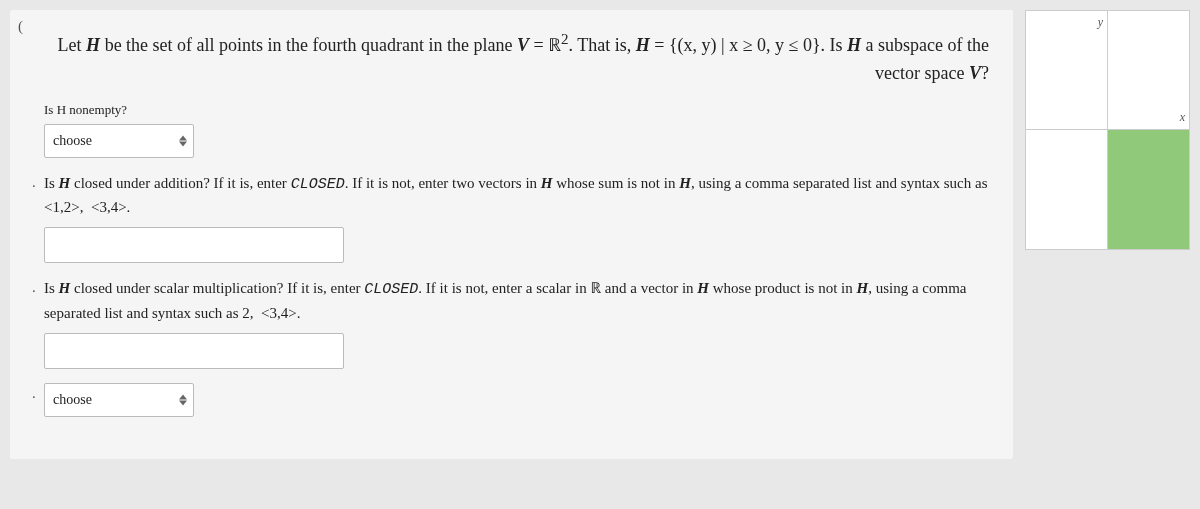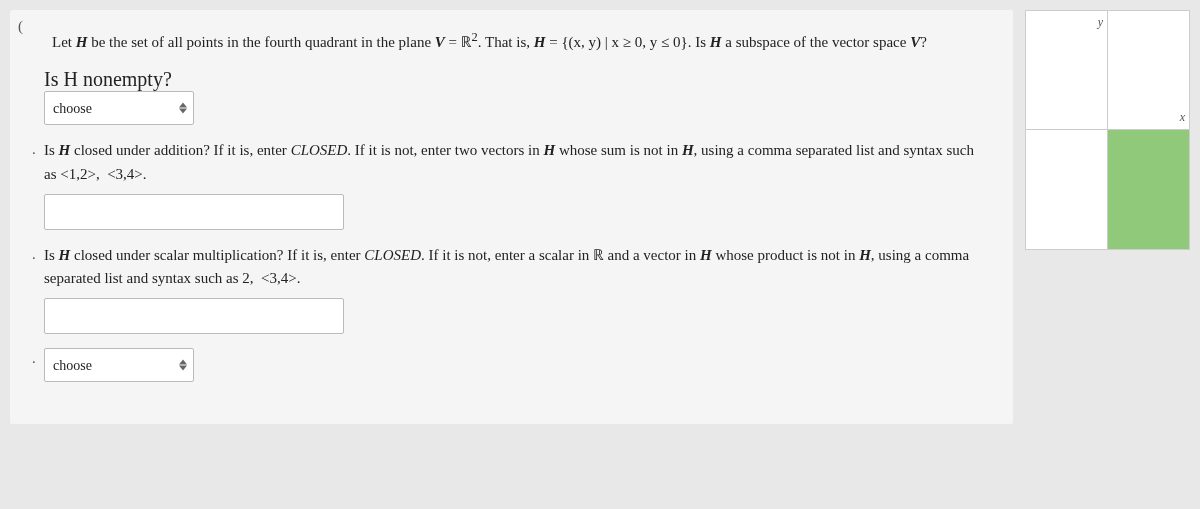--- a/index.html
+++ b/index.html
@@ -29,24 +29,25 @@
       position: relative;
     }
     .paren-left {
       position: absolute;
       top: 8px;
       left: 8px;
       font-size: 15px;
       color: #555;
     }
     .problem-intro {
-      font-size: 15px;
+      font-size: 18px;
       line-height: 1.55;
       margin-bottom: 18px;
       margin-left: 18px;
+      text-align: right;
     }
     .problem-intro .math-italic {
       font-style: italic;
       font-weight: bold;
     }
     .sub-question {
       margin-bottom: 18px;
       margin-left: 10px;
       position: relative;
     }
@@ -61,20 +62,21 @@
       font-size: 15px;
       line-height: 1.55;
       margin-bottom: 8px;
     }
     .sub-question-text .math-italic {
       font-style: italic;
       font-weight: bold;
     }
     .sub-question-text em {
       font-style: italic;
+      font-family: Liberation Mono, monospace;
     }
     .input-field {
       display: block;
       width: 220px;
       height: 36px;
       border: 1px solid #bbb;
       background: #fff;
       border-radius: 2px;
       padding: 4px 8px;
       font-size: 14px;
@@ -125,21 +127,22 @@
       border-left: 4px solid transparent;
       border-right: 4px solid transparent;
     }
     .arrow-up {
       border-bottom: 5px solid #666;
     }
     .arrow-down {
       border-top: 5px solid #666;
     }
     .nonempty-label {
-      font-size: 20px;
+      font-size: 13px;
+      margin-bottom: 6px;
     }
     .grid-panel {
       display: flex;
       flex-direction: column;
       width: 165px;
       flex-shrink: 0;
     }
     .grid-top {
       display: flex;
       flex-direction: row;

